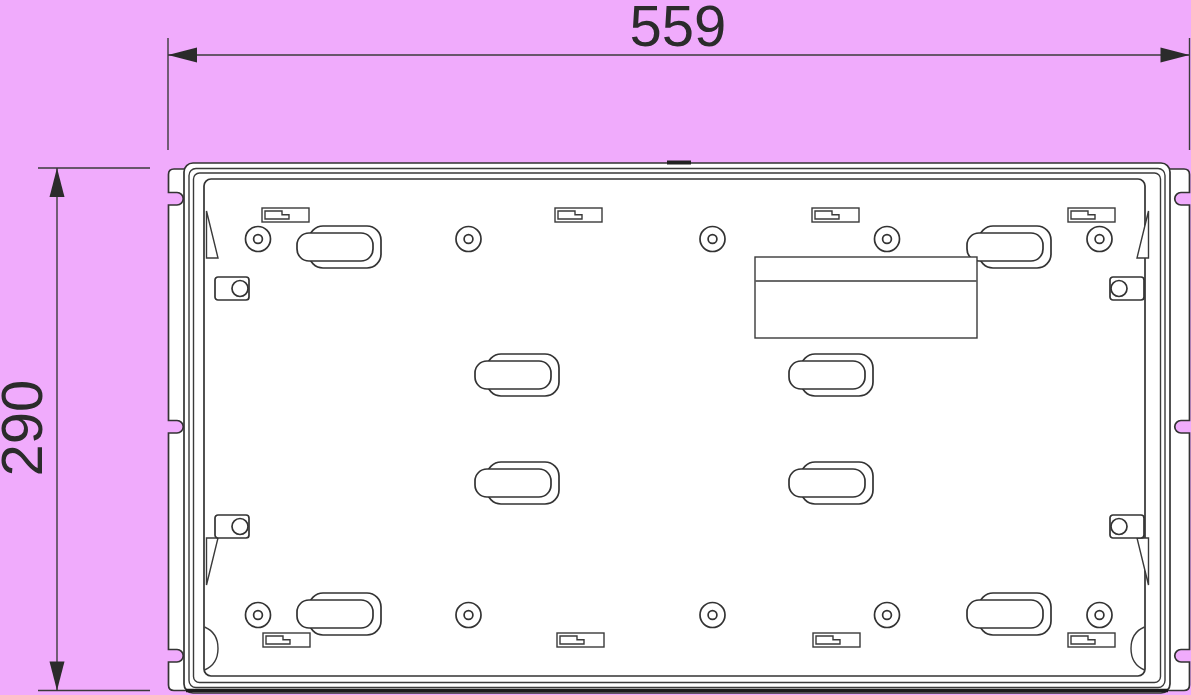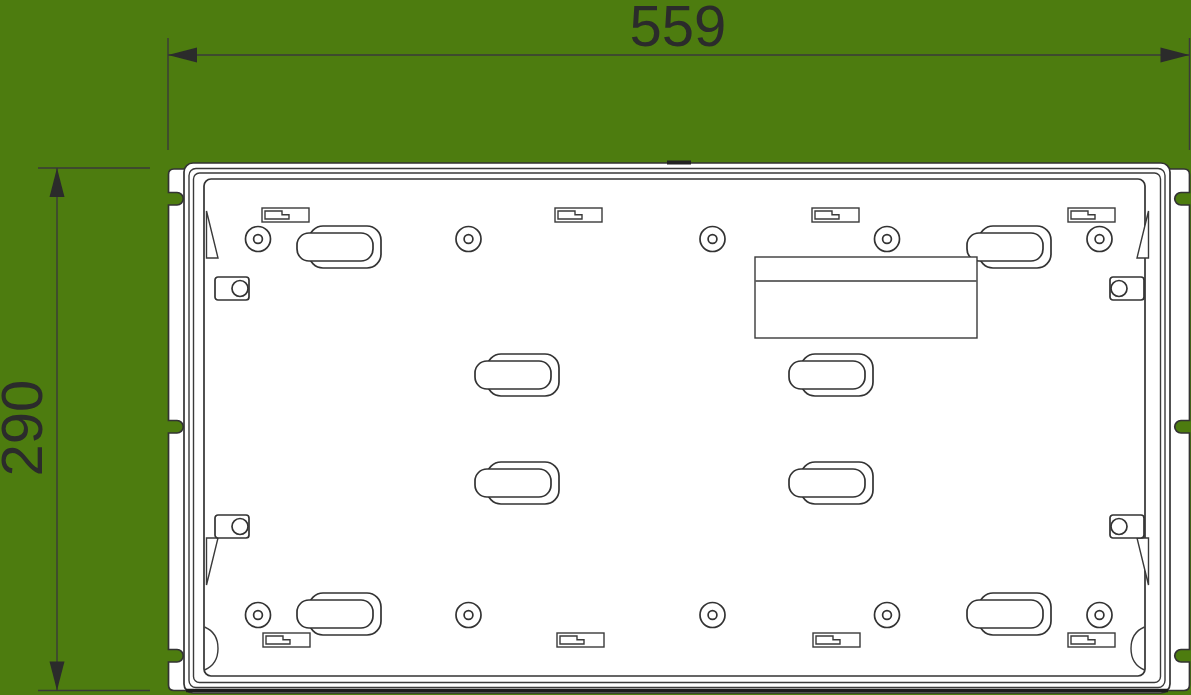--- a/index.html
+++ b/index.html
@@ -1,16 +1,16 @@
 <!DOCTYPE html>
 <html><head>
 <meta charset="utf-8">
 <style>
   html,body{margin:0;padding:0;background:#ffffff;}
-  .canvas{position:relative;width:1191px;height:695px;background:#4d7c0f;overflow:hidden;
+  .canvas{position:relative;width:1191px;height:695px;background:#f0abfc;overflow:hidden;
           font-family:"Liberation Sans", sans-serif;}
   svg{position:absolute;left:0;top:0;}
   .ln{stroke:#333333;stroke-width:1.7;fill:none;}
   .ln-thin{stroke:#3a3a3a;stroke-width:1.4;fill:none;}
   .ln-thick{stroke:#1c1c1c;stroke-width:3.4;fill:none;}
   .fillw{fill:#ffffff;}
   .arrow{fill:#2b2b2b;stroke:none;}
   .dimtext{fill:#2b2b2b;font-family:"Liberation Sans", sans-serif;font-size:58px;}
 </style>
 </head>

